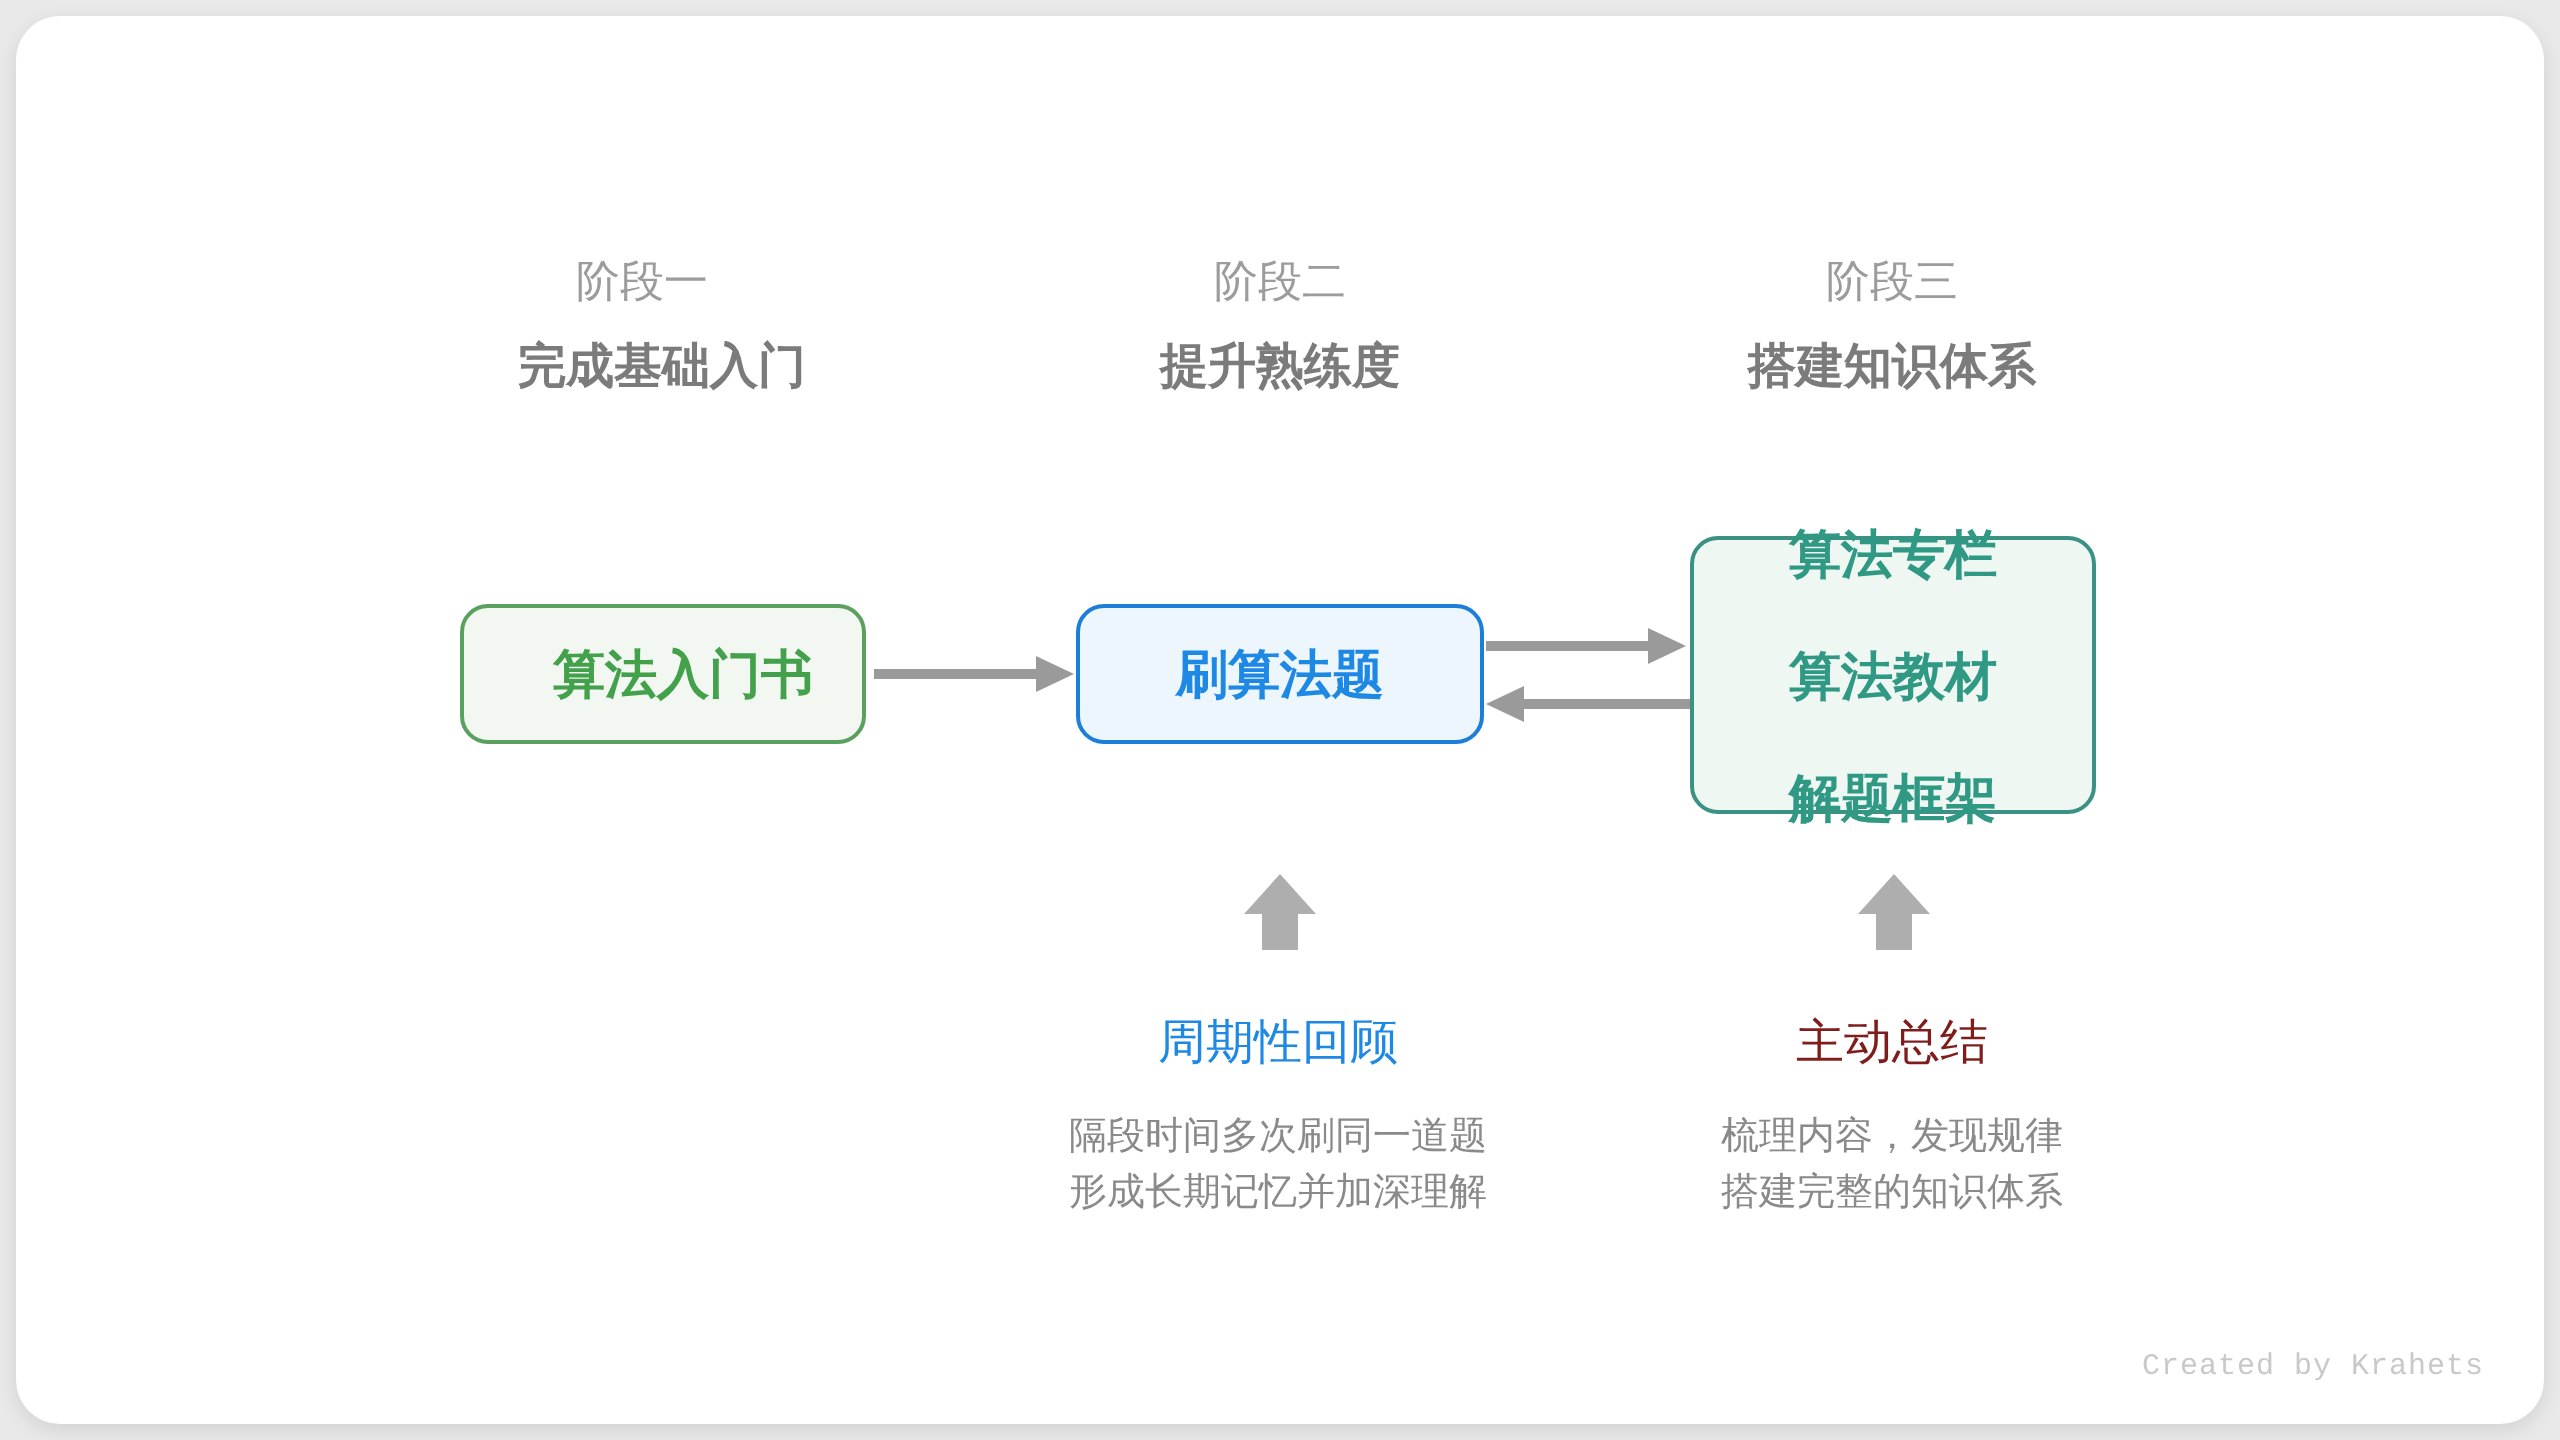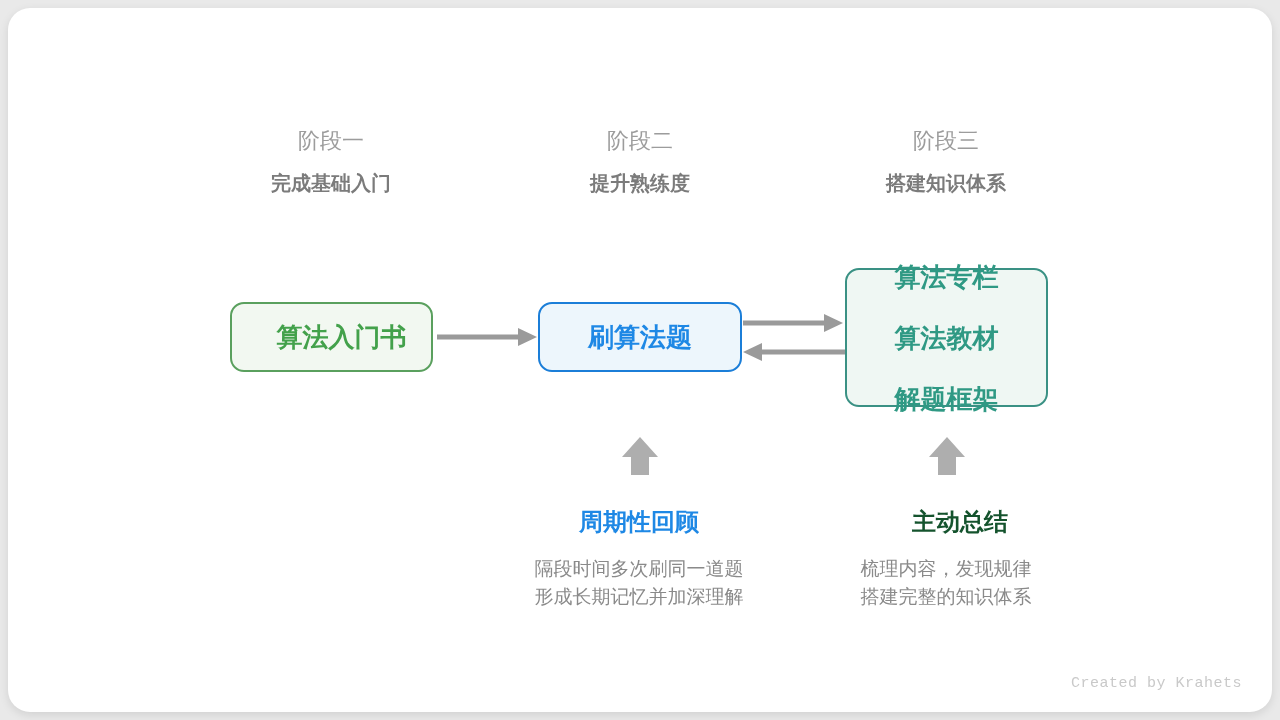--- a/index.html
+++ b/index.html
@@ -29,21 +29,21 @@
     transform: translateX(-50%);
     font-size: 22px;
     font-weight: 500;
     line-height: 28px;
     white-space: nowrap;
   }
   .stage-subtitle {
     position: absolute;
     top: 168px;
     transform: translateX(-50%);
-    font-size: 20px;
+    font-size: 24px;
     font-weight: 700;
     line-height: 31px;
     white-space: nowrap;
   }
   .node {
     position: absolute;
     box-sizing: border-box;
     border-style: solid;
     border-width: 2.5px;
     border-radius: 14px;
@@ -61,21 +61,21 @@
   .arrows {
     position: absolute;
     left: 0; top: 0;
     pointer-events: none;
   }
   .callout-title {
     position: absolute;
     top: 506px;
     transform: translateX(-50%);
     font-size: 24px;
-    font-weight: 700;
+    font-weight: 400;
     line-height: 31px;
     white-space: nowrap;
   }
   .callout-desc {
     position: absolute;
     top: 555px;
     transform: translateX(-50%);
     font-size: 19px;
     line-height: 28px;
     text-align: center;
@@ -91,21 +91,21 @@
     white-space: nowrap;
     text-align: center;
   }
 </style>
 </head>
 <body>
 
 <div class="canvas" style="background: rgb(233, 233, 233);">
   <div class="card" style="background: rgb(255, 255, 255);"></div>
 
-  <div class="stage-label" style="left: 331px; color: rgb(156, 156, 156);">阶段一</div>
+  <div class="stage-label" style="left: 321px; color: rgb(156, 156, 156);">阶段一</div>
   <div class="stage-subtitle" style="left: 331px; color: rgb(123, 123, 123);">完成基础入门</div>
 
   <div class="stage-label" style="left: 640px; color: rgb(156, 156, 156);">阶段二</div>
   <div class="stage-subtitle" style="left: 640px; color: rgb(123, 123, 123);">提升熟练度</div>
 
   <div class="stage-label" style="left: 946px; color: rgb(156, 156, 156);">阶段三</div>
   <div class="stage-subtitle" style="left: 946px; color: rgb(123, 123, 123);">搭建知识体系</div>
 
   <svg class="arrows" width="1280" height="720" viewBox="0 0 1280 720">
     <g style="color: rgb(154, 154, 154);">
@@ -137,20 +137,20 @@
     <div>算法教材</div>
     <div>解题框架</div>
   </div>
 
   <div class="callout-title" style="left: 639px; color: rgb(30, 136, 229);">周期性回顾</div>
   <div class="callout-desc" style="left: 639px; color: rgb(138, 138, 138);">
     <div>隔段时间多次刷同一道题</div>
     <div>形成长期记忆并加深理解</div>
   </div>
 
-  <div class="callout-title" style="left: 946px; color: #14532d; margin-left: 14px;">主动总结</div>
+  <div class="callout-title" style="left: 946px; color: #7f1d1d;">主动总结</div>
   <div class="callout-desc" style="left: 946px; color: rgb(138, 138, 138);">
     <div>梳理内容，发现规律</div>
     <div>搭建完整的知识体系</div>
   </div>
 
   <div class="credit" style="color: rgb(201, 201, 201);">Created by Krahets</div>
 </div>
 
 </body></html>

